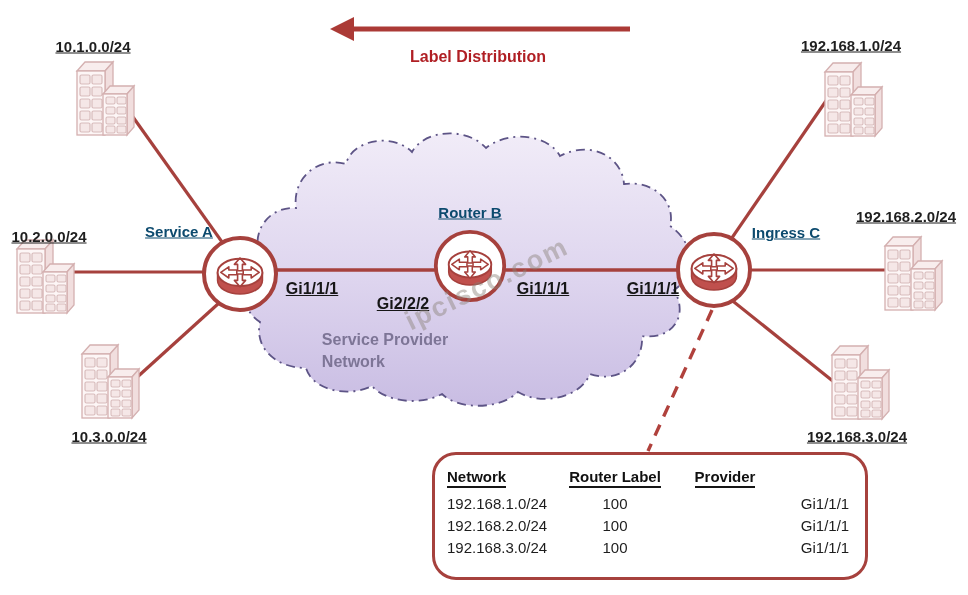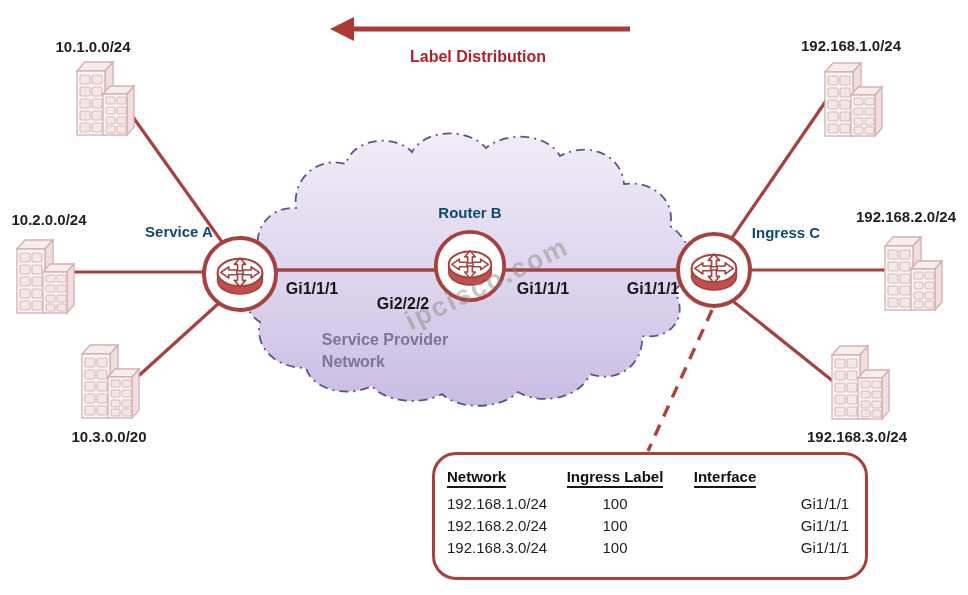--- a/index.html
+++ b/index.html
@@ -3,21 +3,21 @@
 <meta charset="utf-8">
 <style>
   html,body{margin:0;padding:0;}
   body{
     width:968px;height:595px;position:relative;background:#ffffff;
     font-family:"Liberation Sans",sans-serif;overflow:hidden;
   }
   #diagram-svg{position:absolute;left:0;top:0;}
   .lbl{
     position:absolute;transform:translate(-50%,-50%);
-    font-weight:bold;font-size:15px;color:#1f1f1f;white-space:nowrap;
+    font-weight:bold;font-size:15px;color:#1f1f1f;white-space:nowrap;text-decoration:underline;
   }
   .lbl.red{color:#0c4a6e;}
   .lbl.if{font-size:16px;color:#161616;}
   .cloud-caption{
     position:absolute;left:385px;top:351px;transform:translate(-50%,-50%);
     text-align:left;font-weight:bold;font-size:16px;color:#7d7596;line-height:22px;
     white-space:nowrap;
   }
   .watermark{
     position:absolute;left:487px;top:284px;
@@ -139,22 +139,22 @@
   <use href="#building" x="822" y="58" width="62" height="82"></use>
   <use href="#building" x="882" y="232" width="62" height="82"></use>
   <use href="#building" x="829" y="341" width="62" height="82"></use>
 
   <use href="#router" x="200" y="234" width="80" height="80"></use>
   <use href="#router" x="432" y="228" width="76" height="76"></use>
   <use href="#router" x="674" y="230" width="80" height="80"></use>
 </svg>
 
 <div class="lbl" style="left:93px;top:46px">10.1.0.0/24</div>
-<div class="lbl" style="left:49px;top:219px">10.2.0.0/24</div>
-<div class="lbl" style="left:109px;top:436px">10.3.0.0/20</div>
+<div class="lbl" style="left:49px;top:236px">10.2.0.0/24</div>
+<div class="lbl" style="left:109px;top:436px">10.3.0.0/24</div>
 <div class="lbl" style="left:851px;top:45px">192.168.1.0/24</div>
 <div class="lbl" style="left:906px;top:216px">192.168.2.0/24</div>
 <div class="lbl" style="left:857px;top:436px">192.168.3.0/24</div>
 
 <div class="lbl red" style="left:179px;top:231px">Service A</div>
 <div class="lbl red" style="left:470px;top:212px">Router B</div>
 <div class="lbl red" style="left:786px;top:232px">Ingress C</div>
 
 <div class="lbl if" style="left:312px;top:289px">Gi1/1/1</div>
 <div class="lbl if" style="left:403px;top:304px">Gi2/2/2</div>
@@ -166,22 +166,22 @@
 <div class="cloud-caption">
   <div>Service Provider</div>
   <div>Network</div>
 </div>
 
 <div class="watermark">ipcisco.com</div>
 
 <div class="ltable">
   <div class="lt-row head">
     <div class="lt-cell c1"><span class="u">Network</span></div>
-    <div class="lt-cell"><span class="u">Ingress Label</span></div>
-    <div class="lt-cell"><span class="u">Interface</span></div>
+    <div class="lt-cell"><span class="u">Router Label</span></div>
+    <div class="lt-cell"><span class="u">Provider</span></div>
   </div>
   <div class="lt-row">
     <div class="lt-cell c1">192.168.1.0/24</div>
     <div class="lt-cell">100</div>
     <div class="lt-cell"></div>
     <div class="lt-cell">Gi1/1/1</div>
   </div>
   <div class="lt-row">
     <div class="lt-cell c1">192.168.2.0/24</div>
     <div class="lt-cell">100</div>

